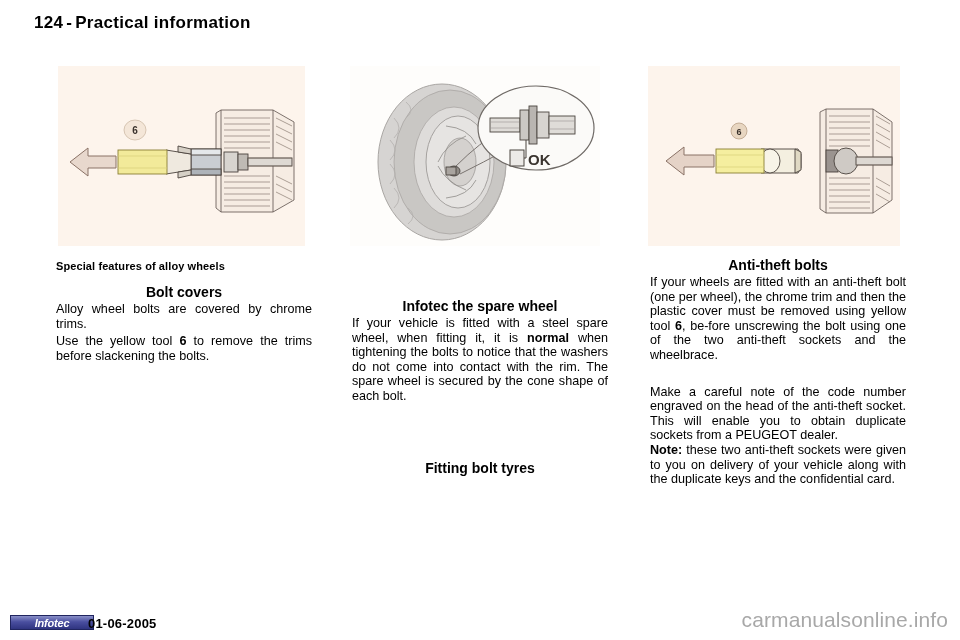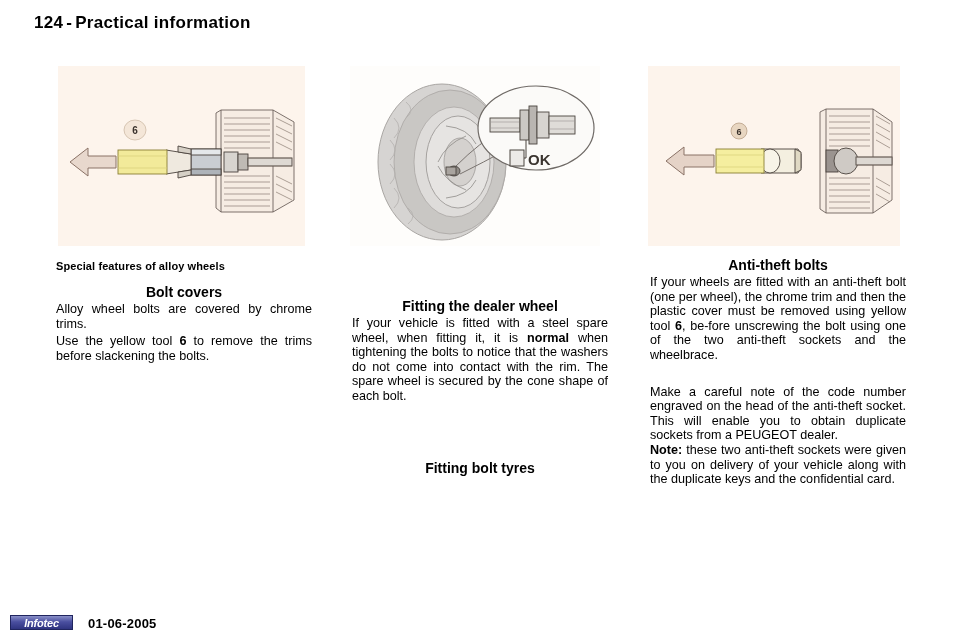--- a/index.html
+++ b/index.html
@@ -103,21 +103,21 @@
     position: absolute;
     left: 0;
     bottom: 0;
     width: 960px;
     height: 42px;
   }
   .infotec-badge {
     position: absolute;
     left: 10px;
     bottom: 10px;
-    width: 63px;
+    width: 84px;
     height: 15px;
     background: linear-gradient(180deg, #8a90c8 0%, #4a4fa0 45%, #2f3480 100%);
     border: 1px solid #20255f;
     color: #ffffff;
     font-size: 11px;
     font-weight: bold;
     font-style: italic;
     line-height: 15px;
     text-align: center;
     letter-spacing: -0.2px;
@@ -340,34 +340,35 @@
 </div>
 
 <div class="column" id="col-left">
   <h2 class="sec-title">Special features of alloy wheels</h2>
   <h3 class="sub-title">Bolt covers</h3>
   <p class="body">Alloy wheel bolts are covered by chrome trims.</p>
   <p class="body last"><span>Use the yellow tool </span><b>6</b><span> to remove the trims before slackening the bolts.</span></p>
 </div>
 
 <div class="column" id="col-mid">
-  <h3 class="sub-title">Fitting the dealer wheel</h3>
+  <h3 class="sub-title">Infotec the spare wheel</h3>
   <p class="body"><span>If your vehicle is fitted with a steel spare wheel, when fitting it, it is </span><b>normal</b><span> when tightening the bolts to notice that the washers do not come into contact with the rim. The spare wheel is secured by the cone shape of each bolt.</span></p>
 
   <div class="block-offset-snow">
     <h3 class="sub-title">Fitting bolt tyres</h3>
   </div>
 </div>
 
 <div class="column" id="col-right">
   <h3 class="sub-title">Anti-theft bolts</h3>
   <p class="body"><span>If your wheels are fitted with an anti-theft bolt (one per wheel), the chrome trim and then the plastic cover must be removed using yellow tool </span><b>6</b><span>, be-fore unscrewing the bolt using one of the two anti-theft sockets  and the wheelbrace.</span></p>
 
   <div class="block-offset-note">
     <p class="body last">Make a careful note of the code number engraved on the head of the anti-theft socket. This will enable you to obtain duplicate sockets from a PEUGEOT dealer.</p>
     <p class="body"><b>Note:</b><span> these two anti-theft sockets were given to you on delivery of your vehicle along with the duplicate keys and the confidential card.</span></p>
   </div>
 </div>
 
 <div class="footer">
   <div class="infotec-badge">Infotec</div>
   <div class="footer-date">01-06-2005</div>
+  <div class="watermark">carmanualsonline.info</div>
 </div>
 
 </body></html>

